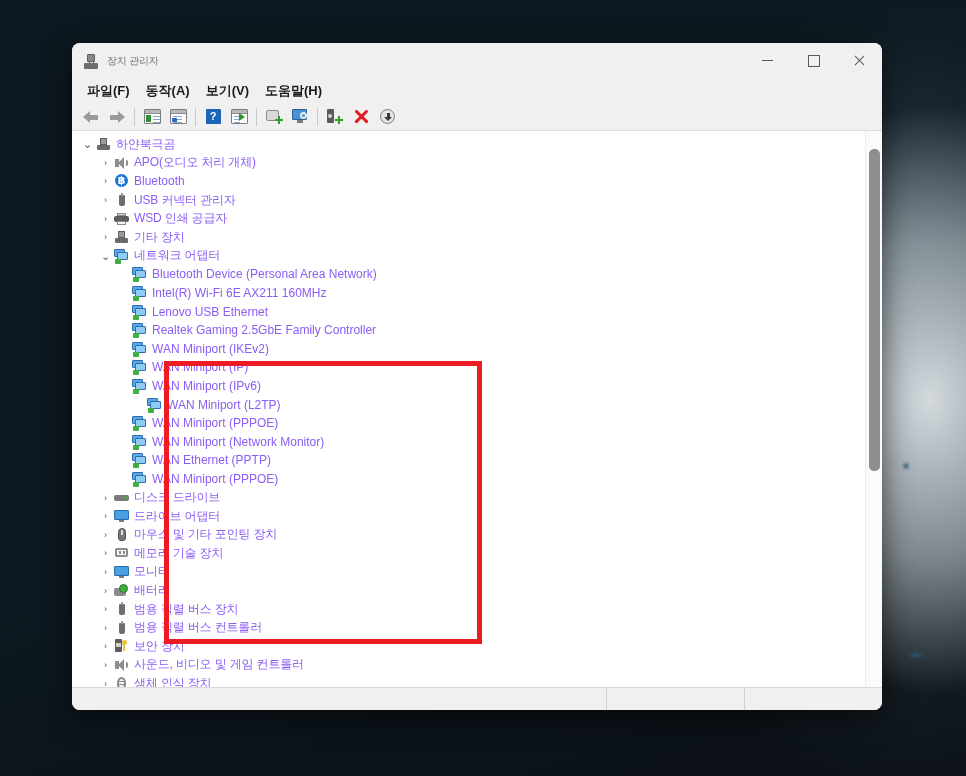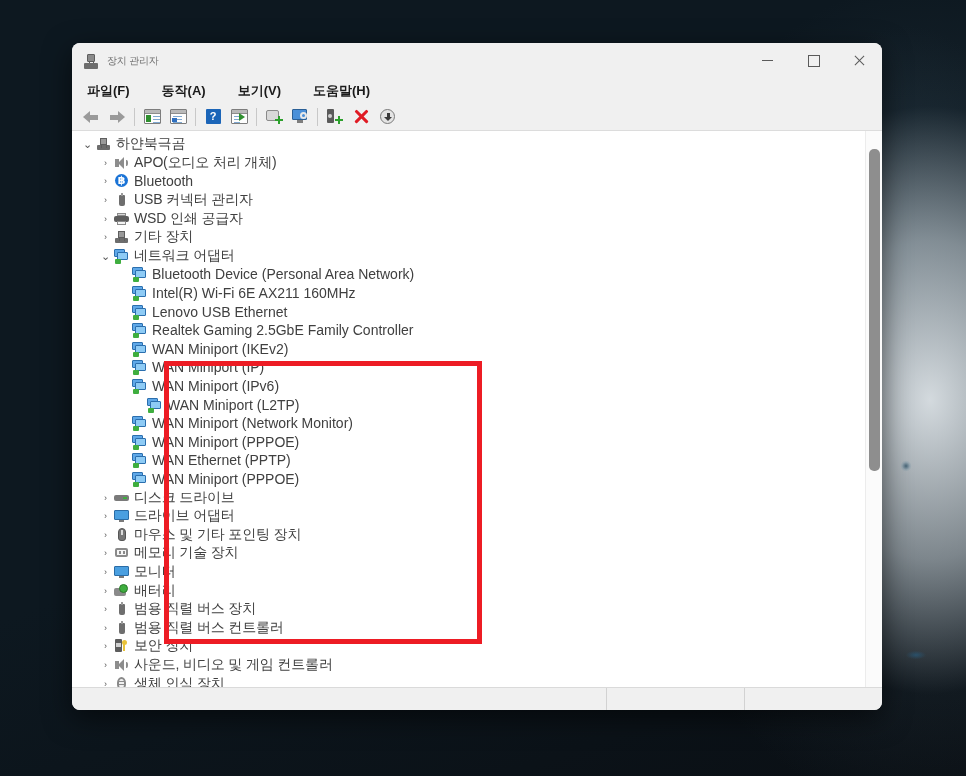--- a/index.html
+++ b/index.html
@@ -98,21 +98,20 @@
   .cap-close::before { transform: rotate(45deg); }
   .cap-close::after  { transform: rotate(-45deg); }
 
   
   #menubar {
     height: 25px;
     display: flex; align-items: center;
     padding-left: 7px;
     background: #f0f0f0;
     flex: 0 0 auto;
-    gap: 16px;
   }
   .menu-item {
     font-size: 13px; color: #1a1a1a;
     padding: 2px 8px;
     border-radius: 2px;
     white-space: nowrap;
     font-weight: 600;
   }
 
   
@@ -277,21 +276,21 @@
   }
   .chev {
     width: 15px; flex: 0 0 auto;
     color:#555; font-size:9px;
     display:flex; align-items:center; justify-content:center;
     user-select:none;
   }
   .chev.none { visibility: hidden; }
   .row-icon { width: 17px; height:16px; flex:0 0 auto; margin-right:4px; position:relative; }
   .row-label {
-    font-size: 14px; color:#404040;
+    font-size: 12px; color:#8b5cf6;
     letter-spacing:-0.15px;
   }
   .row-label.latin { letter-spacing:0; }
 
   
   .ic-pc { }
 
   
   #highlight {
     position: absolute;
@@ -565,30 +564,30 @@
           </span>
           <span class="row-label latin">WAN Miniport (L2TP)</span>
         </div>
         <div class="row" style="padding-left: 44px;">
           <span class="chev none">›</span>
           <span class="row-icon">
             <i style="position:absolute;left:1px;top:1px;width:11px;height:8px;background:#5fa8e8;border:1px solid #2b6fae;border-radius:1px"></i>
             <i style="position:absolute;left:4px;top:4px;width:11px;height:8px;background:#8ecbf5;border:1px solid #2b6fae;border-radius:1px"></i>
             <i style="position:absolute;left:2px;bottom:0px;width:6px;height:5px;background:#3fae3f;border-radius:1px"></i>
           </span>
+          <span class="row-label latin">WAN Miniport (PPPOE)</span>
+        </div>
+        <div class="row" style="padding-left: 44px;">
+          <span class="chev none">›</span>
+          <span class="row-icon">
+            <i style="position:absolute;left:1px;top:1px;width:11px;height:8px;background:#5fa8e8;border:1px solid #2b6fae;border-radius:1px"></i>
+            <i style="position:absolute;left:4px;top:4px;width:11px;height:8px;background:#8ecbf5;border:1px solid #2b6fae;border-radius:1px"></i>
+            <i style="position:absolute;left:2px;bottom:0px;width:6px;height:5px;background:#3fae3f;border-radius:1px"></i>
+          </span>
           <span class="row-label latin">WAN Miniport (Network Monitor)</span>
-        </div>
-        <div class="row" style="padding-left: 44px;">
-          <span class="chev none">›</span>
-          <span class="row-icon">
-            <i style="position:absolute;left:1px;top:1px;width:11px;height:8px;background:#5fa8e8;border:1px solid #2b6fae;border-radius:1px"></i>
-            <i style="position:absolute;left:4px;top:4px;width:11px;height:8px;background:#8ecbf5;border:1px solid #2b6fae;border-radius:1px"></i>
-            <i style="position:absolute;left:2px;bottom:0px;width:6px;height:5px;background:#3fae3f;border-radius:1px"></i>
-          </span>
-          <span class="row-label latin">WAN Miniport (PPPOE)</span>
         </div>
         <div class="row" style="padding-left: 44px;">
           <span class="chev none">›</span>
           <span class="row-icon">
             <i style="position:absolute;left:1px;top:1px;width:11px;height:8px;background:#5fa8e8;border:1px solid #2b6fae;border-radius:1px"></i>
             <i style="position:absolute;left:4px;top:4px;width:11px;height:8px;background:#8ecbf5;border:1px solid #2b6fae;border-radius:1px"></i>
             <i style="position:absolute;left:2px;bottom:0px;width:6px;height:5px;background:#3fae3f;border-radius:1px"></i>
           </span>
           <span class="row-label latin">WAN Ethernet (PPTP)</span>
         </div>

